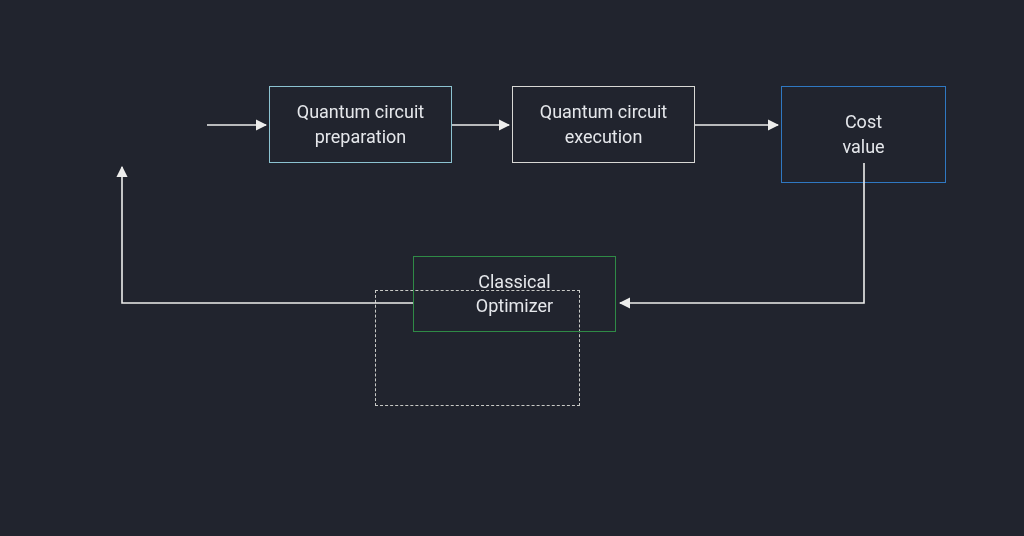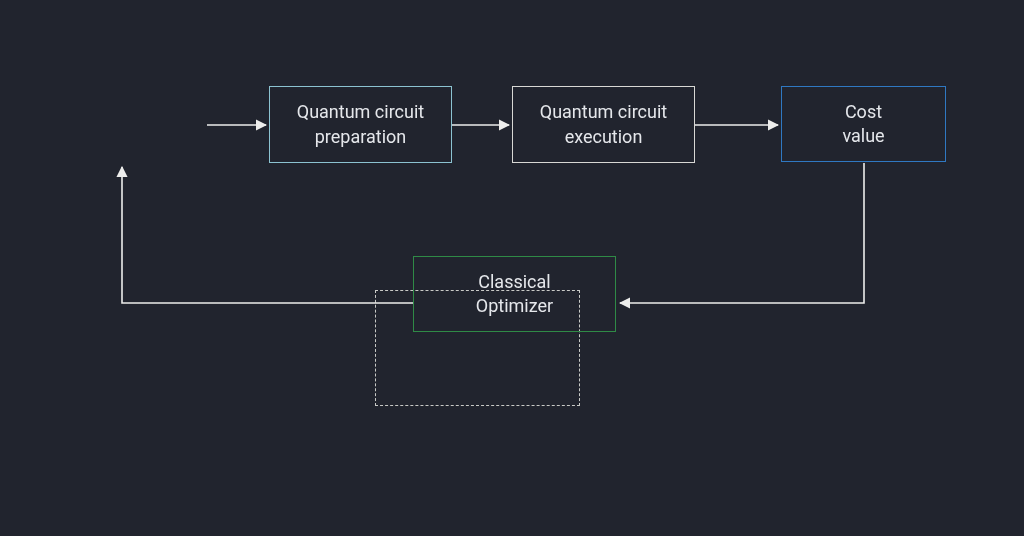--- a/index.html
+++ b/index.html
@@ -53,21 +53,21 @@
 
 
   <div class="node lightblue" style="left:269px; top:86px; width:183px; height:77px;">
     <span>Quantum circuit<br>preparation</span>
   </div>
 
   <div class="node white" style="left:512px; top:86px; width:183px; height:77px;">
     <span>Quantum circuit<br>execution</span>
   </div>
 
-  <div class="node blue" style="left:781px; top:86px; width:165px; height:76px;">
+  <div class="node blue" style="left:781px; top:86px; width:165px; height:97px;">
     <span>Cost<br>value</span>
   </div>
 
   <div class="dashed-box" style="left:375px; top:290px; width:205px; height:116px;"></div>
 
   <div class="node green" style="left:413px; top:256px; width:203px; height:76px;">
     <span>Classical<br>Optimizer</span>
   </div>
 
   <svg class="arrows" viewBox="0 0 1024 536">

